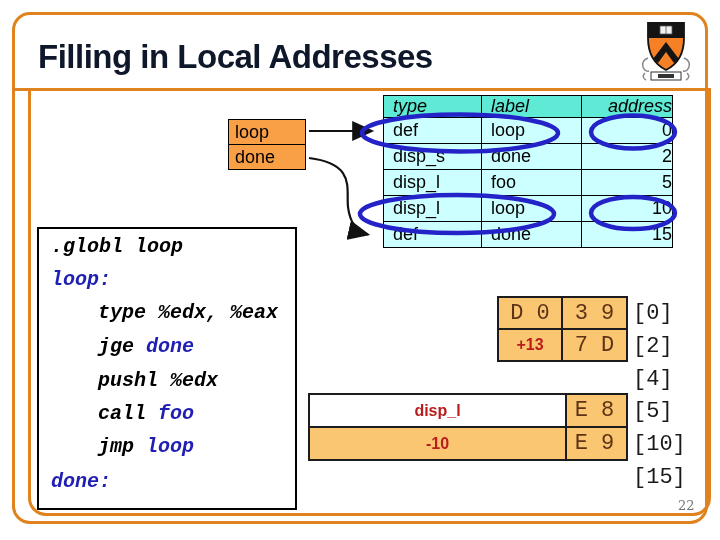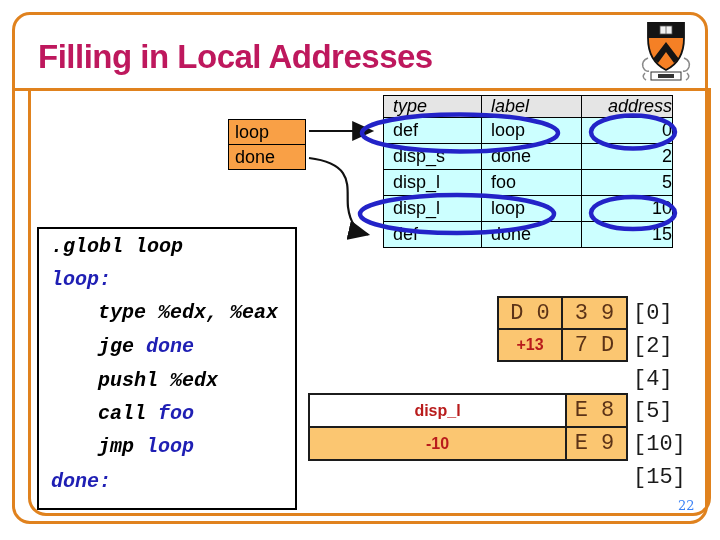--- a/index.html
+++ b/index.html
@@ -5,28 +5,28 @@
   html,body{margin:0;padding:0;background:#fff;}
   #stage{position:relative;width:720px;height:540px;background:#ffffff;overflow:hidden;
          font-family:"Liberation Sans", sans-serif;}
   
   .frame-outer{position:absolute;left:12px;top:12px;width:690px;height:506px;
                border:3px solid #E0821E;border-radius:18px;}
   .title-divider{position:absolute;left:12px;top:88px;width:696px;height:3px;background:#E0821E;}
   .frame-inner{position:absolute;left:28px;top:88px;width:677px;height:425px;
                border:3px solid #E0821E;border-radius:0 0 18px 18px;border-top:none;}
   
-  .title{position:absolute;left:38px;top:38px;font-size:33px;font-weight:bold;color:#be185d;
+  .title{position:absolute;left:38px;top:38px;font-size:33px;font-weight:bold;color:#0f172a;
          letter-spacing:-0.5px;}
   .shield{position:absolute;left:640px;top:18px;}
   
   table.reloc{position:absolute;left:383px;top:95px;border-collapse:collapse;z-index:2;}
   table.reloc th, table.reloc td{border:1.5px solid #000;font-weight:normal;
         font-size:18px;color:#000;padding:0 0 0 9px;text-align:left;}
-  table.reloc th{font-style:italic;height:20px;background:#e5e5e5;}
+  table.reloc th{font-style:italic;height:20px;background:#5eead4;}
   table.reloc td{height:25px;background:#CCFFFF;}
   table.reloc .c-type{width:88px;}
   table.reloc .c-label{width:90px;}
   table.reloc .c-addr{width:90px;text-align:right;padding:0;}
   
   .symbox{position:absolute;left:228px;top:119px;width:78px;z-index:2;}
   .symcell{height:24px;line-height:24px;background:#F9A046;border:1.5px solid #000;
            font-size:18px;padding-left:6px;color:#000;}
   .symcell+.symcell{margin-top:-1.5px;}
   
@@ -42,21 +42,21 @@
          font-family:"Liberation Mono", monospace;font-size:22px;color:#5C3317;z-index:2;}
   .mcell.white{background:#ffffff;}
   .mcell .hl{font-family:Liberation Sans, sans-serif;font-size:16px;font-weight:bold;
              color:#b91c1c;}
   .addrlabel{position:absolute;font-family:"Liberation Mono", monospace;font-size:22px;
              color:#1a1a1a;z-index:2;}
   
   .overlay{position:absolute;left:0;top:0;z-index:5;pointer-events:none;}
   
   .pagenum{position:absolute;left:678px;top:498px;font-family:"DejaVu Serif", serif;
-           font-size:13px;color:#3b82f6;}
+           font-size:13px;color:#737373;}
 </style>
 </head>
 <body>
 
 <div id="stage">
 
   <div class="frame-outer"></div>
   <div class="frame-inner"></div>
   <div class="title-divider"></div>
 

